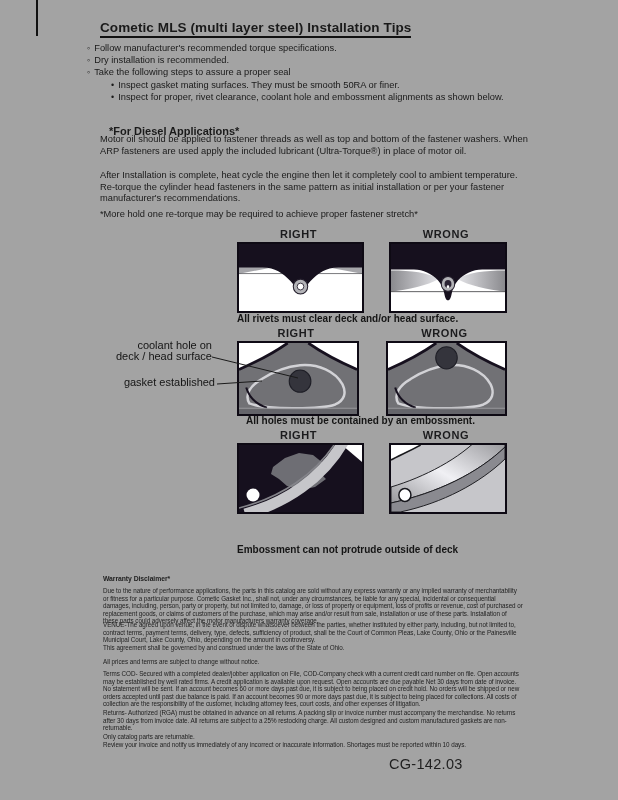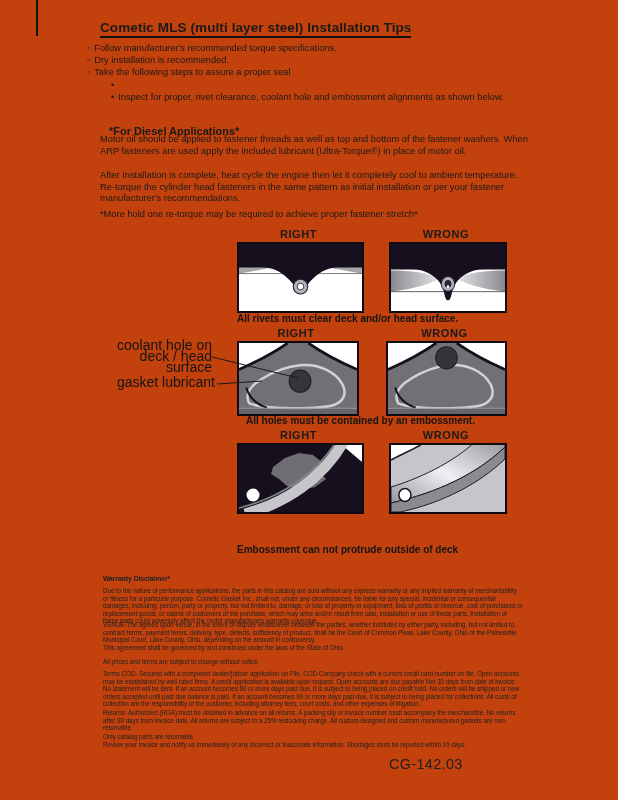--- a/index.html
+++ b/index.html
@@ -1,37 +1,37 @@
 <!DOCTYPE html>
 <html><head>
 <meta charset="utf-8">
 <style>
   html,body{margin:0;padding:0;background:#e8e8e8;}
   .page{
-    position:relative;width:618px;height:800px;background:#c2410c;
+    position:relative;width:618px;height:800px;background:#a3a3a3;
     font-family:"Liberation Sans","DejaVu Sans",sans-serif;color:#1a1a1a;
     overflow:hidden;margin:0 auto;
   }
   .crop-mark{position:absolute;left:36px;top:0;width:2px;height:36px;background:#111;}
   .title{
     position:absolute;left:100px;top:20px;margin:0;
     font-size:13.5px;font-weight:bold;letter-spacing:.1px;
     border-bottom:2px solid #111;padding-bottom:1px;display:inline-block;
   }
   .bullets{position:absolute;left:87px;top:42px;font-size:9.3px;}
   .b-row{display:flex;align-items:flex-start;gap:4px;height:12.2px;line-height:12.2px;}
   .b-row.sub{margin-left:24px;}
   .b-marker{font-size:9px;line-height:12.2px;}
   .h2{position:absolute;font-size:11px;font-weight:bold;margin:9px;}
   .para{position:absolute;font-size:9.3px;line-height:11.5px;width:432px;}
   .dg-label{position:absolute;text-align:center;font-size:11px;font-weight:bold;letter-spacing:.6px;color:#1b1b1d;}
   .panel{position:absolute;border:2px solid #0e0a14;background:#fff;}
   .panel svg{display:block;width:100%;height:100%;}
   .caption{position:absolute;font-size:10px;font-weight:bold;line-height:12px;color:#151515;}
-  .callout{position:absolute;font-size:14px;line-height:11px;text-align:right;color:#151515;}
+  .callout{position:absolute;font-size:11px;line-height:11px;text-align:right;color:#151515;}
   .leader{position:absolute;z-index:5;pointer-events:none;}
   .fine{position:absolute;left:103px;width:420px;font-size:6.3px;line-height:7.5px;color:#222;letter-spacing:-.05px;}
   .fine b{font-size:6.8px;}
   .fine span{display:block;}
   .page-code{position:absolute;left:389px;top:756px;font-size:14.5px;letter-spacing:.3px;color:#1f1f1f;}
 </style>
 </head>
 <body>
 
 <div class="page">
@@ -48,20 +48,21 @@
     <div class="b-row">
       <span class="b-marker">◦</span>
       <span>Dry installation is recommended.</span>
     </div>
     <div class="b-row">
       <span class="b-marker">◦</span>
       <span>Take the following steps to assure a proper seal</span>
     </div>
     <div class="b-row sub">
       <span class="b-marker">•</span>
+      <span>Inspect gasket mating surfaces.  They must be smooth 50RA or finer.</span>
     </div>
     <div class="b-row sub">
       <span class="b-marker">•</span>
       <span>Inspect for proper, rivet clearance, coolant hole and embossment alignments as shown below.</span>
     </div>
   </div>
 
   <h2 class="h2" style="left:100px;top:116px;">*For Diesel Applications*</h2>
   <div class="para" style="left:100px;top:170px;">After Installation is complete, heat cycle the engine then let it completely cool to ambient temperature. Re-torque the cylinder head fasteners in the same pattern as initial installation or per your fastener manufacturer's recommendations.</div>
   <div class="para" style="left:100px;top:134px;">Motor oil should be applied to fastener threads as well as top and bottom of the fastener washers. When ARP fasteners are used apply the included lubricant (Ultra-Torque®) in place of motor oil.</div>
@@ -108,21 +109,21 @@
 
   <div class="caption" style="left:237px;top:313px;">All rivets must clear deck and/or head surface.</div>
 
   <div class="dg-label" style="left:237px;top:327px;width:118px;">RIGHT</div>
   <div class="dg-label" style="left:386px;top:327px;width:117px;">WRONG</div>
 
   <div class="callout" style="left:96px;top:340px;width:116px;">
     <span style="display:block;">coolant hole on</span>
     <span style="display:block;">deck / head surface</span>
   </div>
-  <div class="callout" style="left:96px;top:377px;width:119px;">gasket lubricant</div>
+  <div class="callout" style="left:96px;top:377px;width:119px;">gasket established</div>
 
   <div class="panel" style="left:237px;top:341px;width:118px;height:71px;background:#717175;">
     <svg viewBox="0 0 114 67" preserveAspectRatio="none">
       <rect width="114" height="67" fill="#717175"></rect>
       <path d="M0,0 H47 C34,9 14,19 0,25 Z" fill="#ffffff"></path>
       <path d="M47,0 C34,9 14,19 0,25" stroke="#16101e" stroke-width="2.6" fill="none"></path>
       <path d="M114,0 H67 C80,9 100,19 114,25 Z" fill="#ffffff"></path>
       <path d="M67,0 C80,9 100,19 114,25" stroke="#16101e" stroke-width="2.6" fill="none"></path>
       <path d="M10,57 C5,49 11,40 22,34 C35,26 48,22 59,21 C77,19.5 93,27 100,39 C104,47 102,54 93,58 C78,63 25,63 10,57 Z" stroke="#d2d2d6" stroke-width="2.4" fill="none"></path>
       <path d="M7,42 C10,52 17,58 27,61" stroke="#16101e" stroke-width="2" fill="none"></path>

